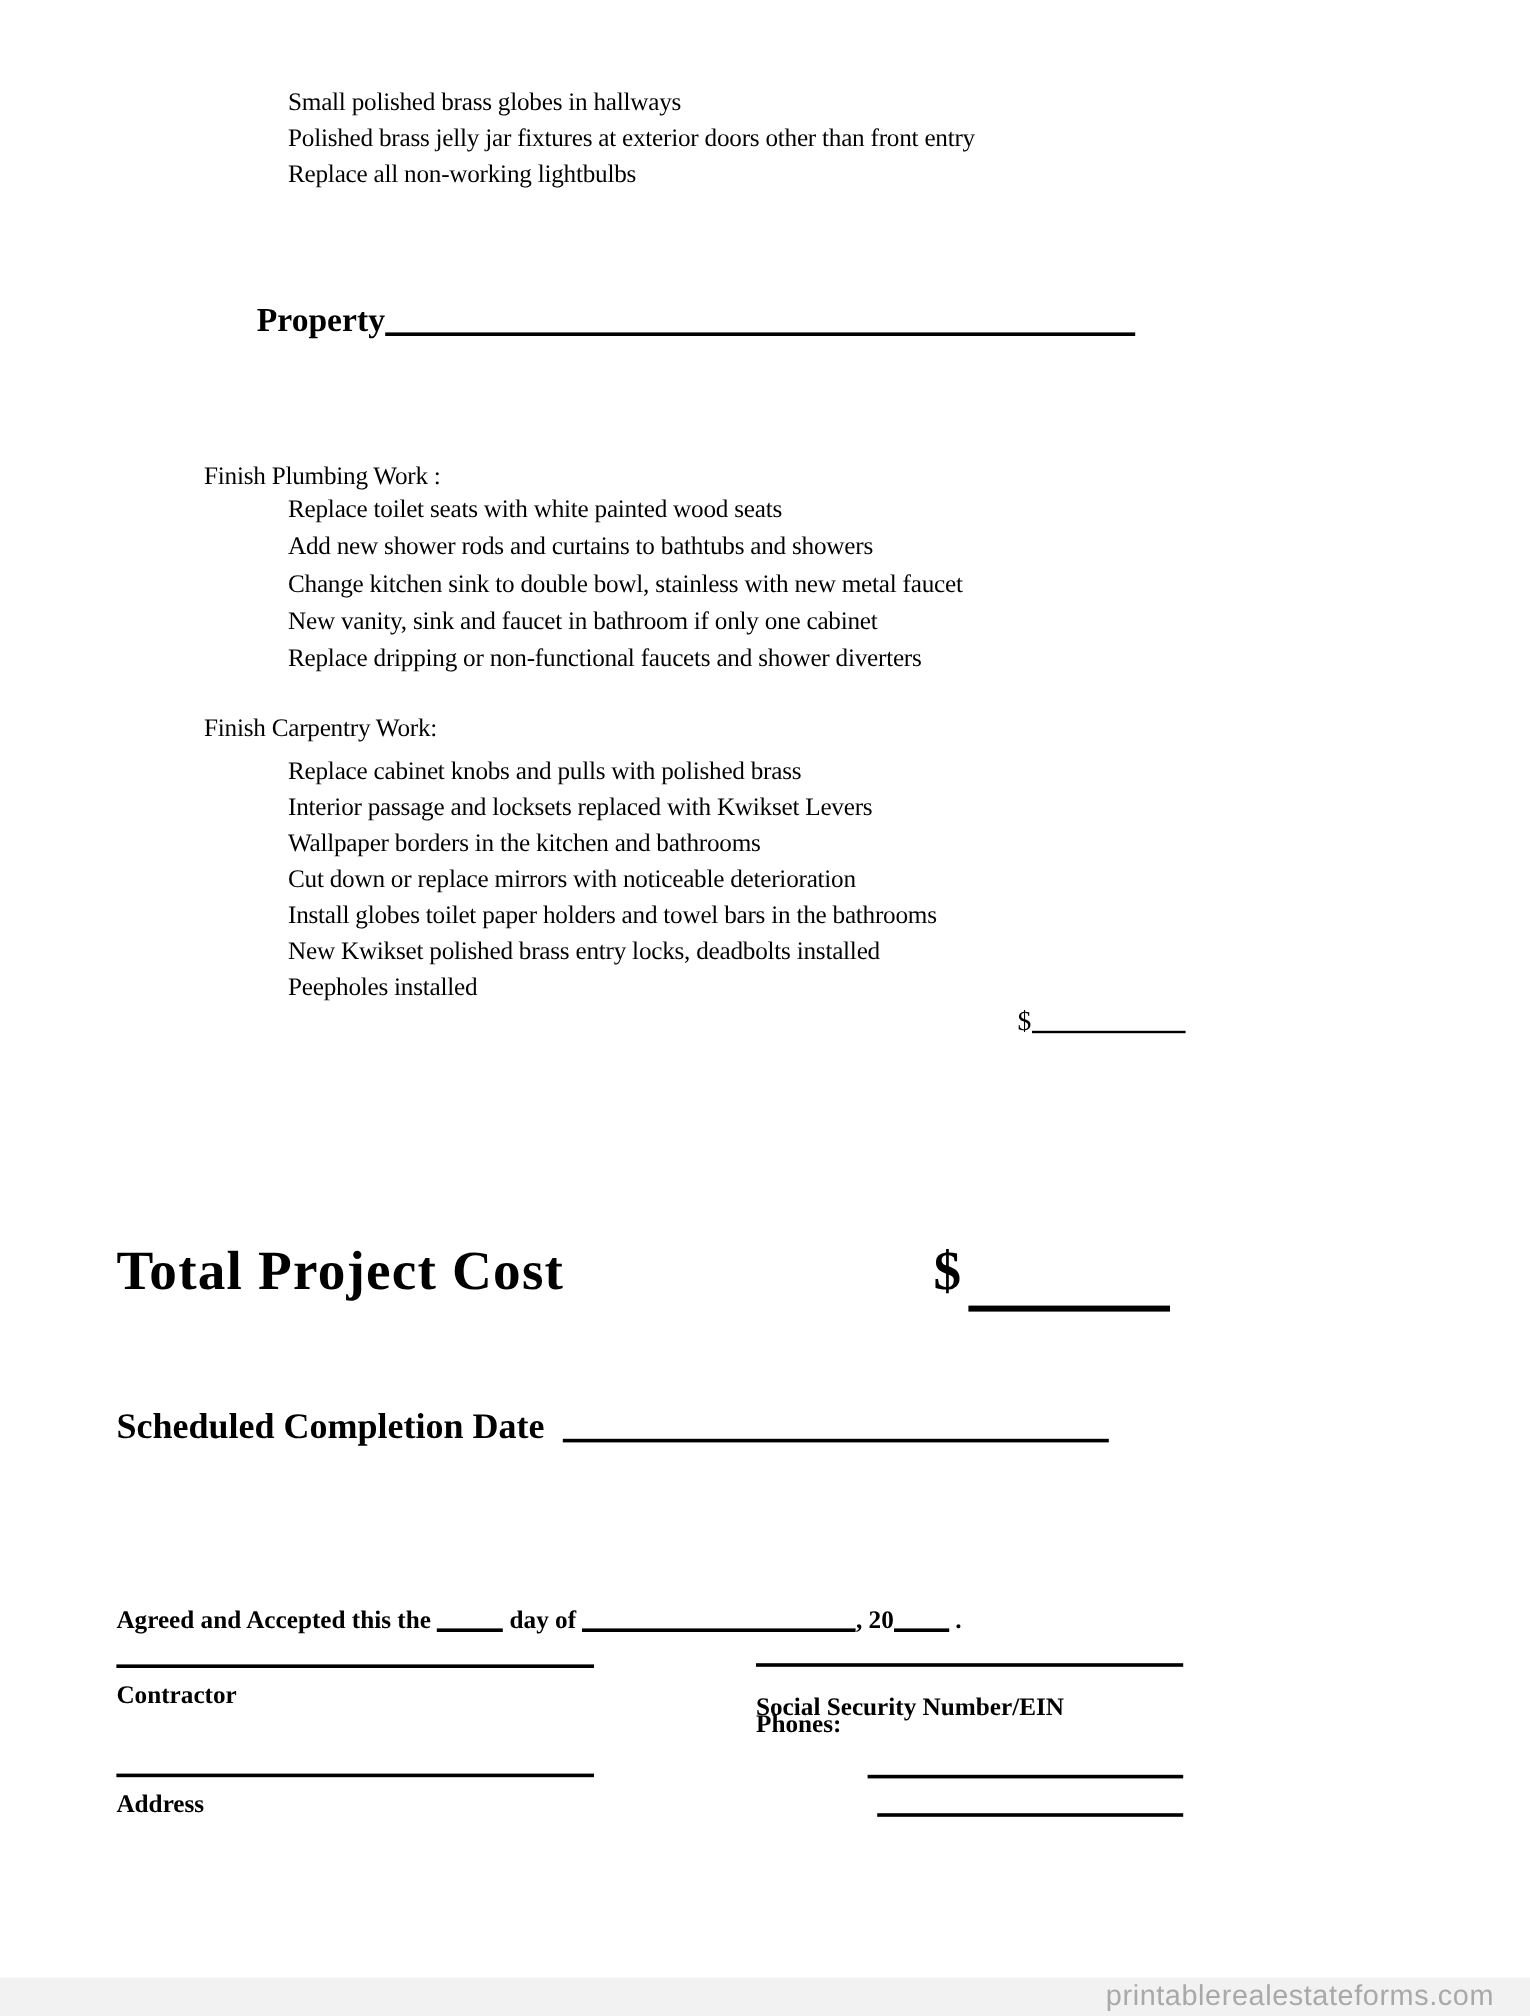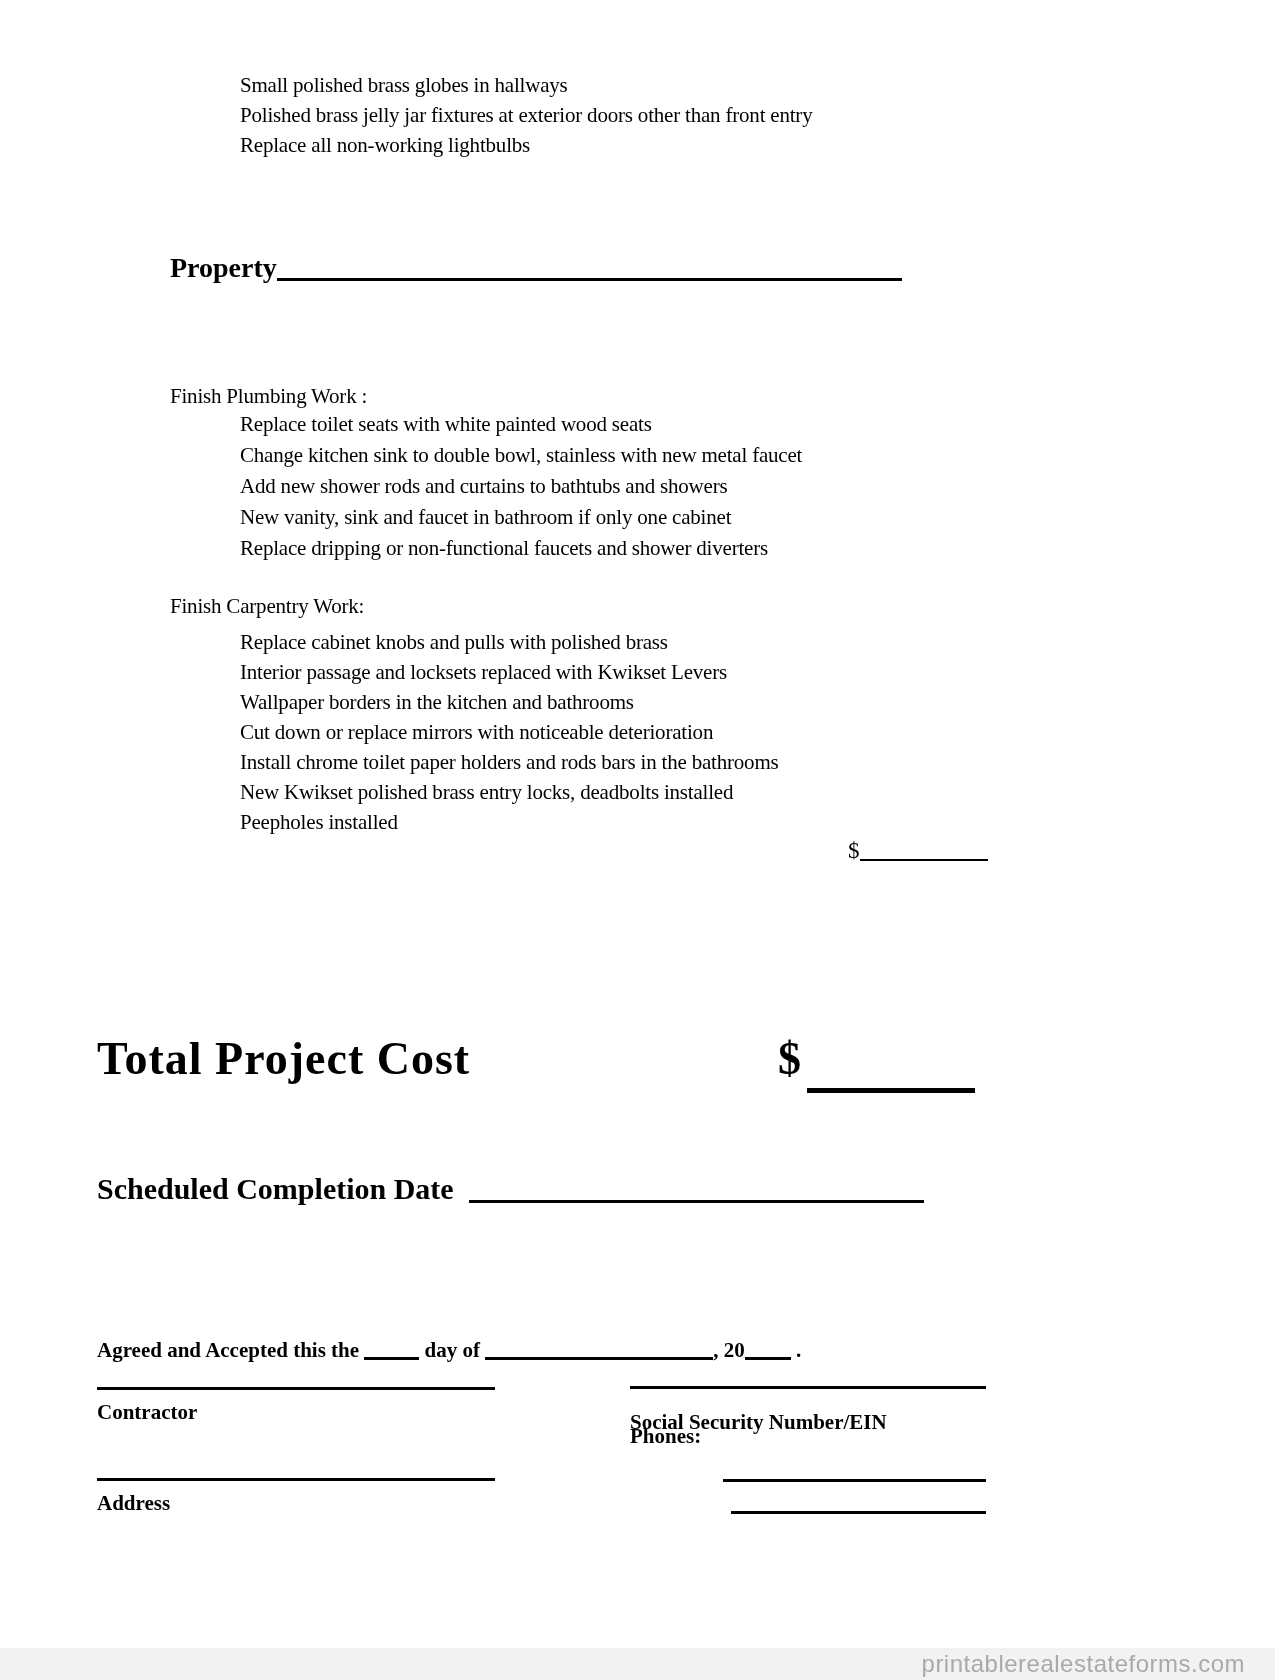--- a/index.html
+++ b/index.html
@@ -16,21 +16,21 @@
   .body-text{font-size:21px;line-height:30px;letter-spacing:-0.2px;}
   .list-block div{white-space:nowrap;}
   .heading-sm{font-size:21px;}
   .blank{
     display:inline-block;
     border-bottom:2px solid #000;
     position:relative;top:3px;
   }
   .blank-bold{border-bottom-width:3px;}
   .sigline{position:absolute;height:3px;background:#000;}
-  .property-heading{font-size:28px;font-weight:bold;white-space:nowrap;}
+  .property-heading{font-size:28px;font-weight:bold;white-space:nowrap;margin-left:44px;}
   .total-heading{font-size:46px;font-weight:bold;letter-spacing:1px;white-space:nowrap;}
   .total-currency{font-size:46px;font-weight:bold;}
   .total-underline{position:absolute;height:5px;background:#000;}
   .sched-heading{font-size:30px;font-weight:bold;white-space:nowrap;}
   .agreed-line{font-size:21px;font-weight:bold;white-space:nowrap;}
   .sig-label{font-size:21px;font-weight:bold;}
   .amount-line{font-size:23px;white-space:nowrap;}
   .footer-bar{
     position:absolute;left:0;bottom:0;width:1275px;height:32px;
     background:#f2f2f2;
@@ -51,33 +51,33 @@
     <div>Replace all non-working lightbulbs</div>
   </div>
 
   <div class="abs property-heading" style="left:170px;top:252px;">
     <span>Property</span><span class="blank blank-bold" style="width:625px;top:4px;"></span>
   </div>
 
   <div class="abs body-text heading-sm" style="left:170px;top:381px;">Finish Plumbing Work :</div>
   <div class="abs body-text list-block" style="left:240px;top:409px;line-height:31px;">
     <div>Replace toilet seats with white painted wood seats</div>
+    <div>Add new shower rods and curtains to bathtubs and showers</div>
     <div>Change kitchen sink to double bowl, stainless with new metal faucet</div>
-    <div>Add new shower rods and curtains to bathtubs and showers</div>
     <div>New vanity, sink and faucet in bathroom if only one cabinet</div>
     <div>Replace dripping or non-functional faucets and shower diverters</div>
   </div>
 
   <div class="abs body-text heading-sm" style="left:170px;top:591px;">Finish Carpentry Work:</div>
   <div class="abs body-text list-block" style="left:240px;top:627px;">
     <div>Replace cabinet knobs and pulls with polished brass</div>
     <div>Interior passage and locksets replaced with Kwikset Levers</div>
     <div>Wallpaper borders in the kitchen and bathrooms</div>
     <div>Cut down or replace mirrors with noticeable deterioration</div>
-    <div>Install chrome toilet paper holders and rods bars in the bathrooms</div>
+    <div>Install globes toilet paper holders and towel bars in the bathrooms</div>
     <div>New Kwikset polished brass entry locks, deadbolts installed</div>
     <div>Peepholes installed</div>
   </div>
 
   <div class="abs amount-line" style="left:848px;top:838px;">
     <span>$</span><span class="blank" style="width:128px;"></span>
   </div>
 
   <div class="abs total-heading" style="left:97px;top:1032px;">Total Project Cost</div>
   <div class="abs total-currency" style="left:778px;top:1032px;">$</div>

